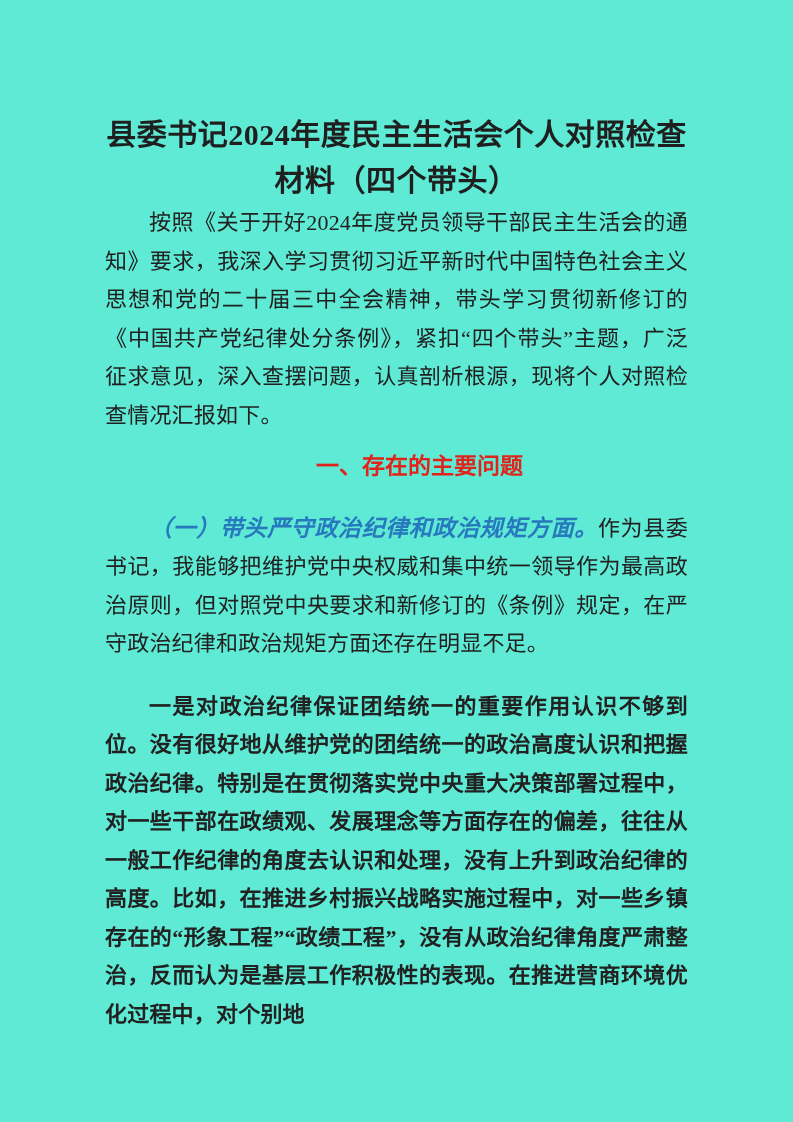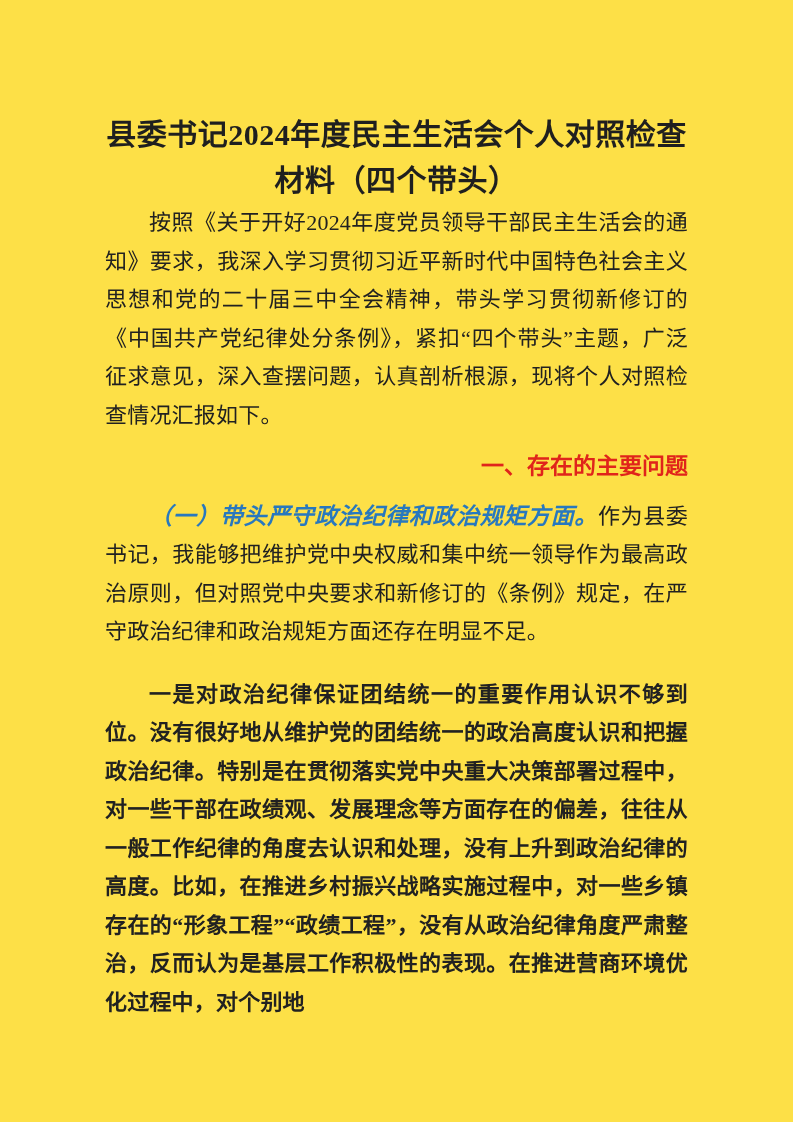--- a/index.html
+++ b/index.html
@@ -5,21 +5,21 @@
   html, body {
     margin: 0;
     padding: 0;
     background: #ffffff;
   }
   .page {
     position: relative;
     width: 793px;
     height: 1122px;
     margin: 0 auto;
-    background: #fde047;
+    background: #5eead4;
     box-sizing: border-box;
     padding: 112px 105px 0 105px;
     overflow: hidden;
     font-family: "Liberation Serif", "DejaVu Serif", serif;
     color: #212121;
   }
   .doc-title {
     margin: 0;
     font-size: 30px;
     font-weight: bold;
@@ -39,24 +39,24 @@
   .para.intro {
   }
   .section-heading {
     margin: 12px 0 0 0;
     font-family: "Liberation Sans", "DejaVu Sans", sans-serif;
     font-weight: bold;
     font-size: 23px;
     line-height: 38.5px;
     text-indent: 2em;
     color: #e0241b;
-    text-align: right;
+    text-align: center;
   }
   .para.subsection {
-    margin-top: 12px;
+    margin-top: 24px;
   }
   .subsection-lead {
     color: #2878be;
     font-weight: bold;
     font-style: italic;
     font-size: 23px;
   }
   .para.point {
     margin-top: 24px;
     font-weight: bold;

